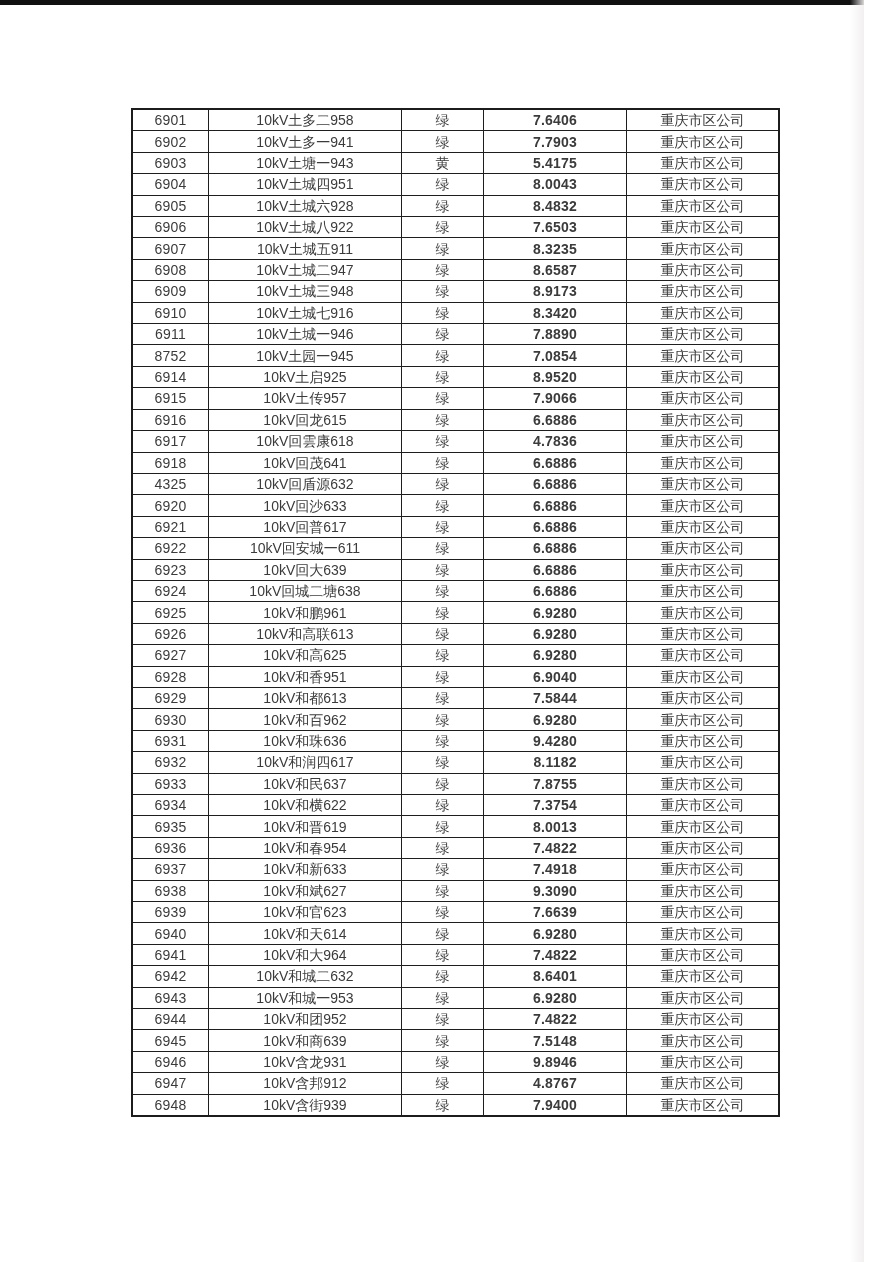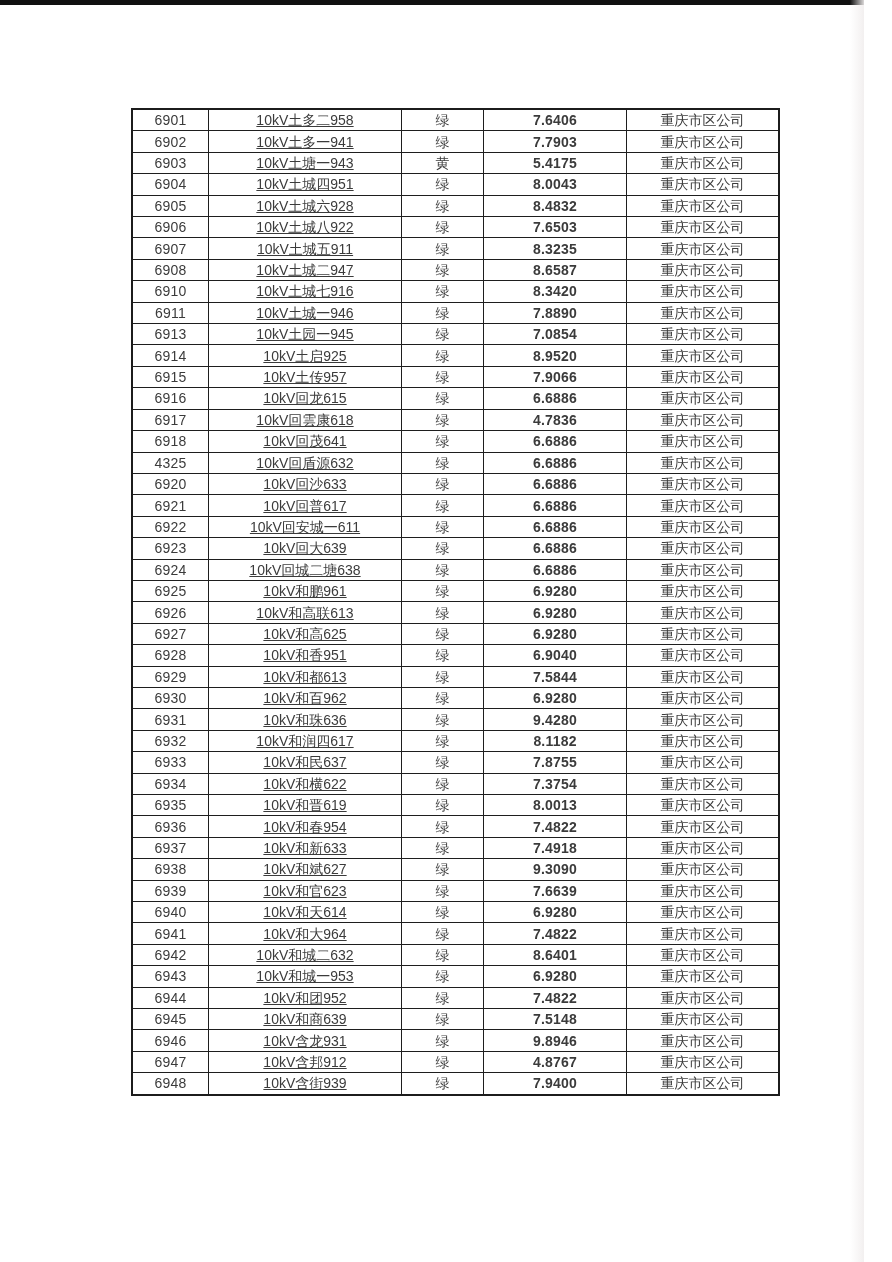--- a/index.html
+++ b/index.html
@@ -47,21 +47,21 @@
     padding: 0 2px;
     text-align: center;
     vertical-align: middle;
     font-size: 14px;
     line-height: 1;
     color: #3b3b3b;
     white-space: nowrap;
     overflow: hidden;
   }
   td.row-id-cell    { width: 71px; letter-spacing: 0.2px; }
-  td.feeder-name-cell { width: 188px; text-decoration: underline; }
+  td.feeder-name-cell { width: 188px; }
   td.status-cell    { width: 77px; }
   td.value-cell     { width: 138px; letter-spacing: 0.2px; font-weight: bold; }
   td.company-cell   { width: 147px; border-radius: 7px; }
 </style>
 </head>
 <body>
 
 <div class="page">
   <div class="top-edge-bar"></div>
   <div class="table-wrap">
@@ -117,35 +117,42 @@
             <td class="company-cell">重庆市区公司</td>
           </tr>
           <tr>
             <td class="row-id-cell">6908</td>
             <td class="feeder-name-cell">10kV土城二947</td>
             <td class="status-cell">绿</td>
             <td class="value-cell">8.6587</td>
             <td class="company-cell">重庆市区公司</td>
           </tr>
           <tr>
+            <td class="row-id-cell">6909</td>
+            <td class="feeder-name-cell">10kV土城三948</td>
+            <td class="status-cell">绿</td>
+            <td class="value-cell">8.9173</td>
+            <td class="company-cell">重庆市区公司</td>
+          </tr>
+          <tr>
             <td class="row-id-cell">6910</td>
             <td class="feeder-name-cell">10kV土城七916</td>
             <td class="status-cell">绿</td>
             <td class="value-cell">8.3420</td>
             <td class="company-cell">重庆市区公司</td>
           </tr>
           <tr>
             <td class="row-id-cell">6911</td>
             <td class="feeder-name-cell">10kV土城一946</td>
             <td class="status-cell">绿</td>
             <td class="value-cell">7.8890</td>
             <td class="company-cell">重庆市区公司</td>
           </tr>
           <tr>
-            <td class="row-id-cell">6913</td>
+            <td class="row-id-cell">8752</td>
             <td class="feeder-name-cell">10kV土园一945</td>
             <td class="status-cell">绿</td>
             <td class="value-cell">7.0854</td>
             <td class="company-cell">重庆市区公司</td>
           </tr>
           <tr>
             <td class="row-id-cell">6914</td>
             <td class="feeder-name-cell">10kV土启925</td>
             <td class="status-cell">绿</td>
             <td class="value-cell">8.9520</td>

